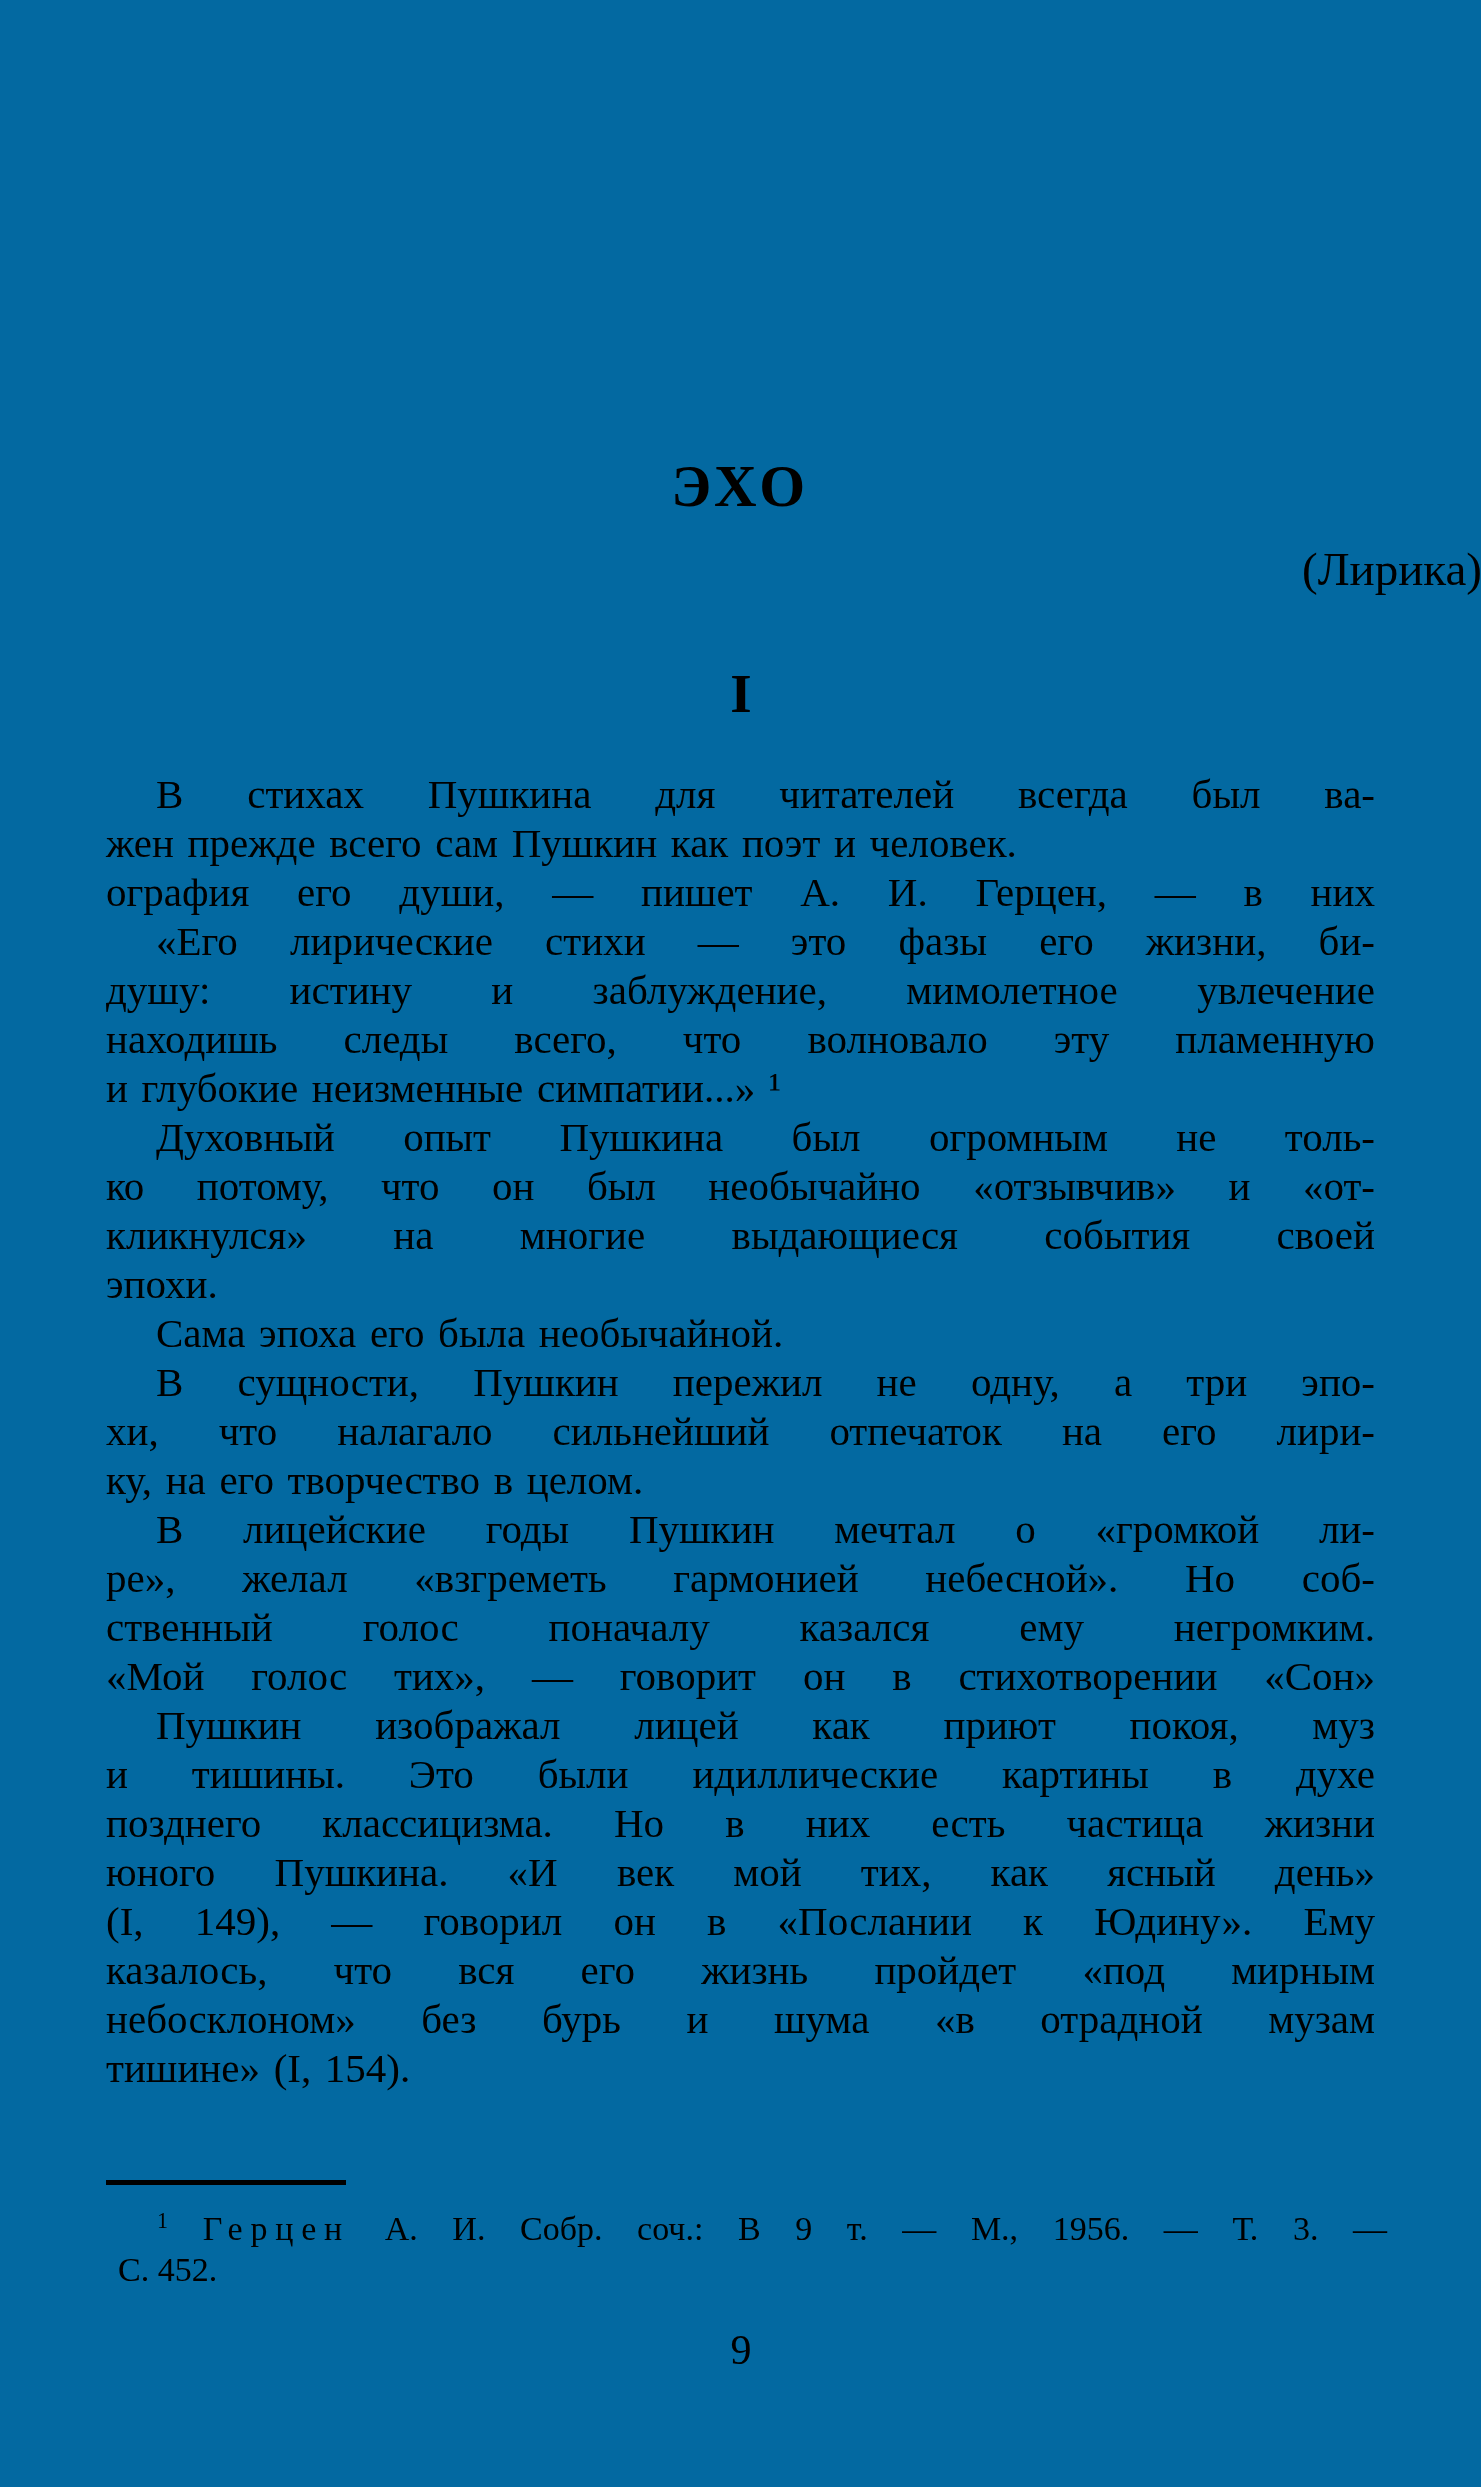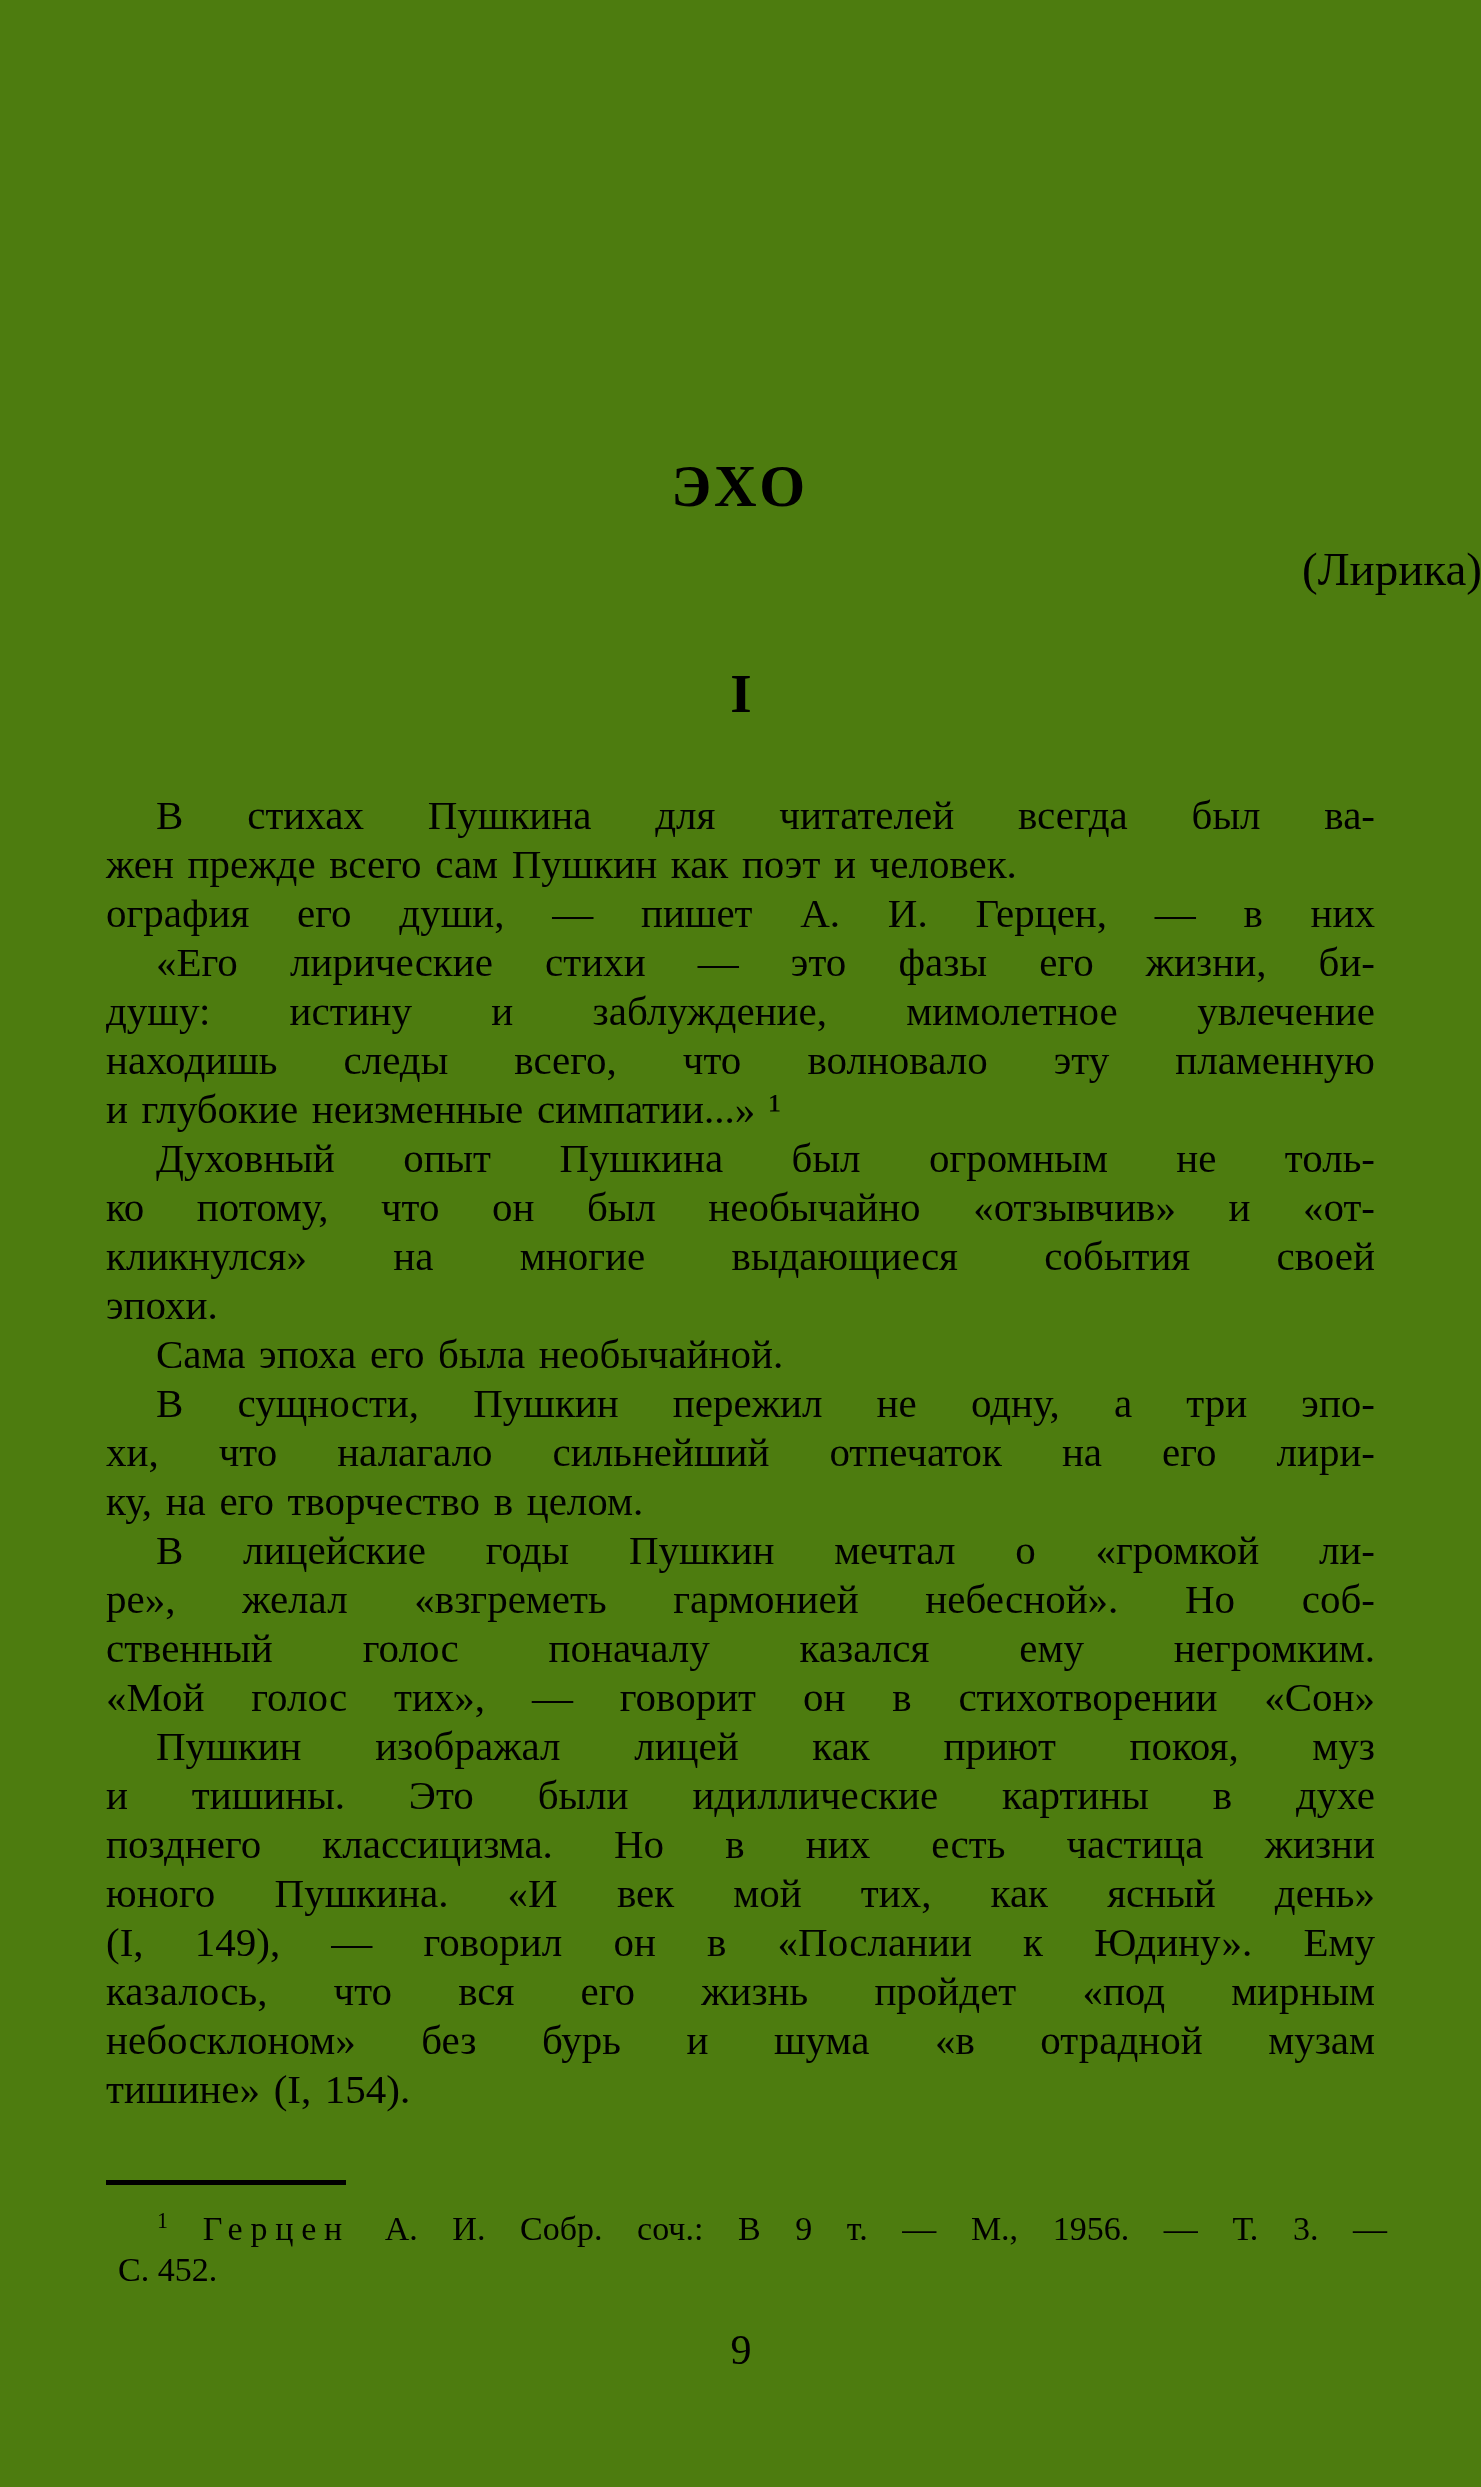--- a/index.html
+++ b/index.html
@@ -1,20 +1,20 @@
 <!DOCTYPE html>
 <html style="font-size:9px"><head>
 <meta charset="utf-8">
 <style>
   html, body { margin: 0; padding: 0; background: #e8e8e4; }
   .page {
     position: relative;
     width: 1482px;
     height: 2487px;
-    background: #4d7c0f;
+    background: #0369a1;
     color: #000000;
     font-family: "Liberation Serif", "DejaVu Serif", serif;
     overflow: hidden;
   }
   .content {
     position: absolute;
     left: 106px;
     width: 1269px;
     top: 0;
   }
@@ -40,21 +40,21 @@
     position: absolute;
     top: 666px;
     left: 0; width: 100%;
     text-align: center;
     font-size: 55px;
     font-weight: bold;
     line-height: 1;
   }
   .bodytext {
     position: absolute;
-    top: 791px;
+    top: 770px;
     left: 0; width: 100%;
     font-size: 41px;
     line-height: 49px;
     word-spacing: 3.4px;
   }
   .line {
     width: 100%;
     text-align: justify;
     text-align-last: justify;
     white-space: normal;

